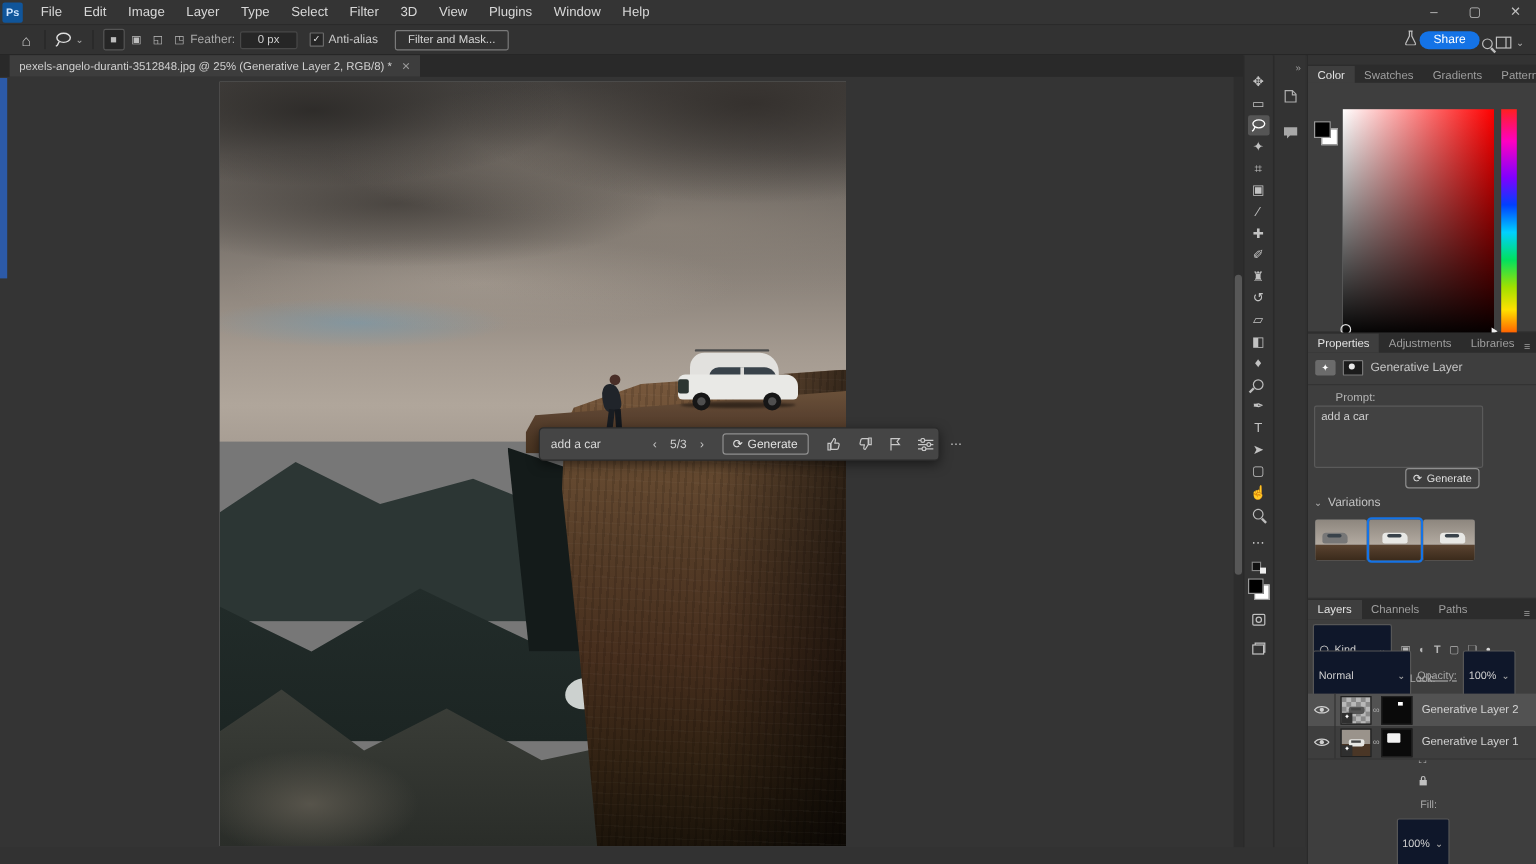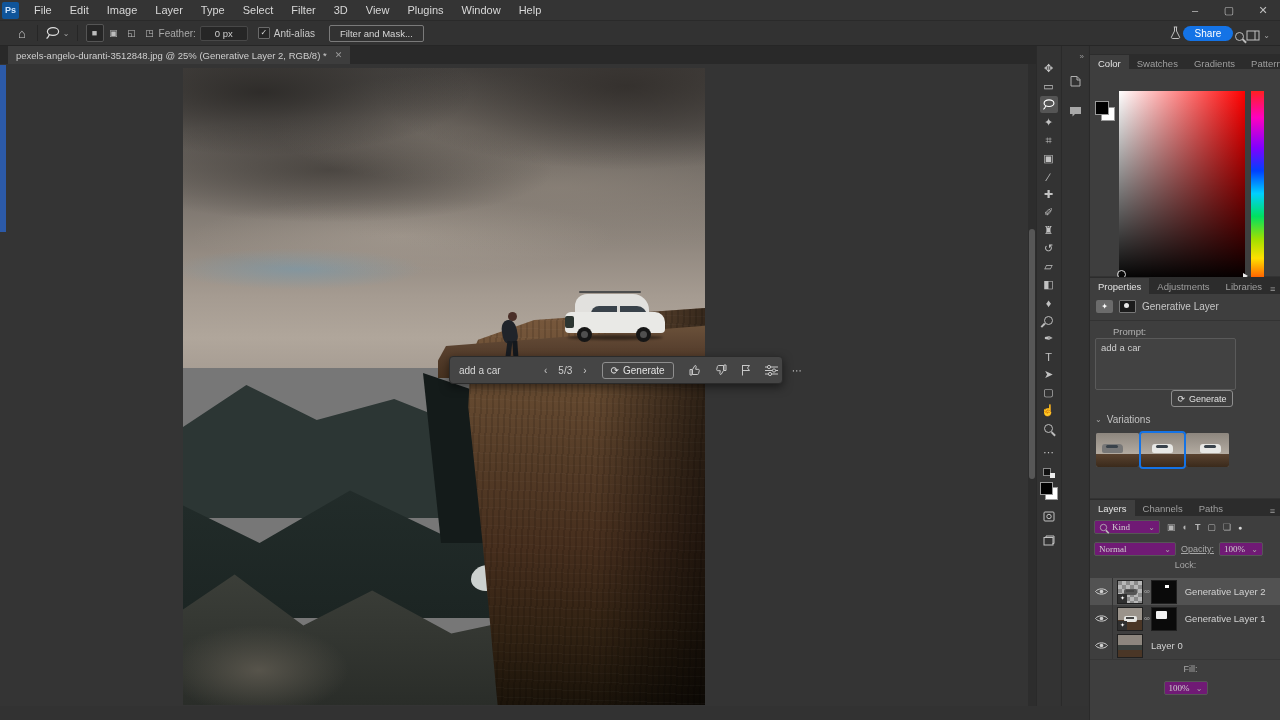--- a/index.html
+++ b/index.html
@@ -121,21 +121,21 @@
   .maskico::after{content:"";position:absolute;left:4px;top:2px;width:5px;height:5px;background:#e8e8e8;border-radius:50%;}
   #promptbox{position:absolute;left:5px;top:285px;width:129px;height:44px;background:#424242;border:1px solid #5a5a5a;border-radius:2px;color:#cfcfcf;padding:3px 5px;font-size:9.5px;}
   .genbtn{position:absolute;left:81px;top:337px;width:60px;height:15px;border:1px solid #8f8f8f;border-radius:3px;display:flex;align-items:center;justify-content:center;gap:4px;color:#e0e0e0;font-size:9px;}
   .varthumb{position:absolute;top:380px;width:43px;height:34px;border-radius:2px;overflow:hidden;background:#777;}
   .varthumb.selected{outline:2px solid #1473e6;}
   .vt-sky{position:absolute;left:0;top:0;width:100%;height:62%;background:linear-gradient(180deg,#8d867e,#b3aba1);}
   .vt-ground{position:absolute;left:0;bottom:0;width:100%;height:38%;background:linear-gradient(180deg,#5a4330,#3a2a1b);}
   .vt-car{position:absolute;left:11px;top:11px;width:21px;height:9px;background:#e8e8e5;border-radius:3px 4px 2px 2px;}
   .vt-car::after{content:"";position:absolute;left:4px;top:1px;width:12px;height:3px;background:#39424a;border-radius:2px;}
   
-  .dropdown{background:#701a75;border:1px solid #565656;border-radius:2px;color:#cfcfcf;display:flex;align-items:center;padding:1px 4px;gap:4px;font-size:9px;font-family:Liberation Serif, serif;}
+  .dropdown{background:#0f172a;border:1px solid #565656;border-radius:2px;color:#cfcfcf;display:flex;align-items:center;padding:15px 4px;gap:4px;font-size:9px;}
   .lrow{position:absolute;left:0;width:191px;height:27px;background:#3e3e3e;display:flex;align-items:center;border-bottom:1px solid #363636;}
   .lrow.selected{background:#525252;}
   .eyebox{width:22px;display:flex;justify-content:center;border-right:1px solid #333;align-self:stretch;align-items:center;}
   .lthumb{width:24px;height:22px;margin-left:4px;position:relative;border:1px solid #202020;background:#888;flex:none;}
   .checker{background:repeating-conic-gradient(#b8b8b8 0 25%,#8a8a8a 0 50%) 0 0/8px 8px;}
   .genbadge{position:absolute;left:0;bottom:0;width:9px;height:9px;background:#2f2f2f;color:#fff;font-size:6px;line-height:9px;text-align:center;}
   .chain{font-size:8px;color:#aaa;margin:0 1px;}
   .lmask{width:24px;height:22px;position:relative;border:1px solid #202020;background:#0a0a0a;flex:none;}
   .lname{margin-left:8px;color:#d2d2d2;font-size:9.5px;}
   .t-car{position:absolute;left:6px;top:8px;width:13px;height:6px;background:#e6e6e3;border-radius:2px;}
@@ -497,29 +497,19 @@
         <span class="lthumb" style="background:linear-gradient(180deg,#9a938b 55%,#4a3626 55%);">
           <span class="t-car"></span>
           <span class="genbadge">✦</span>
         </span>
         <span class="chain">∞</span>
         <span class="lmask">
           <span style="position:absolute;left:4px;top:3px;width:11px;height:8px;background:#f2f2f2;border-radius:1px;"></span>
         </span>
         <span class="lname">Generative Layer 1</span>
       </div>
-      <div class="lrow" style="top:116px;">
-        <span class="eyebox">
-          <svg width="13" height="9" viewBox="0 0 13 9">
-              <path d="M.5 4.5C3 1 10 1 12.5 4.5 10 8 3 8 .5 4.5Z" fill="none" stroke="#cfcfcf"></path>
-              <circle cx="6.5" cy="4.5" r="1.8" fill="#cfcfcf"></circle>
-            </svg>
-        </span>
-        <span class="lthumb" style="background:linear-gradient(180deg,#8d867e 45%,#3a3f3c 45% 70%,#4a3626 70%);"></span>
-        <span class="lname">Layer 0</span>
-      </div>
 
     </div>
 
   </div>
 
 
 </div>
 
 </body></html>

